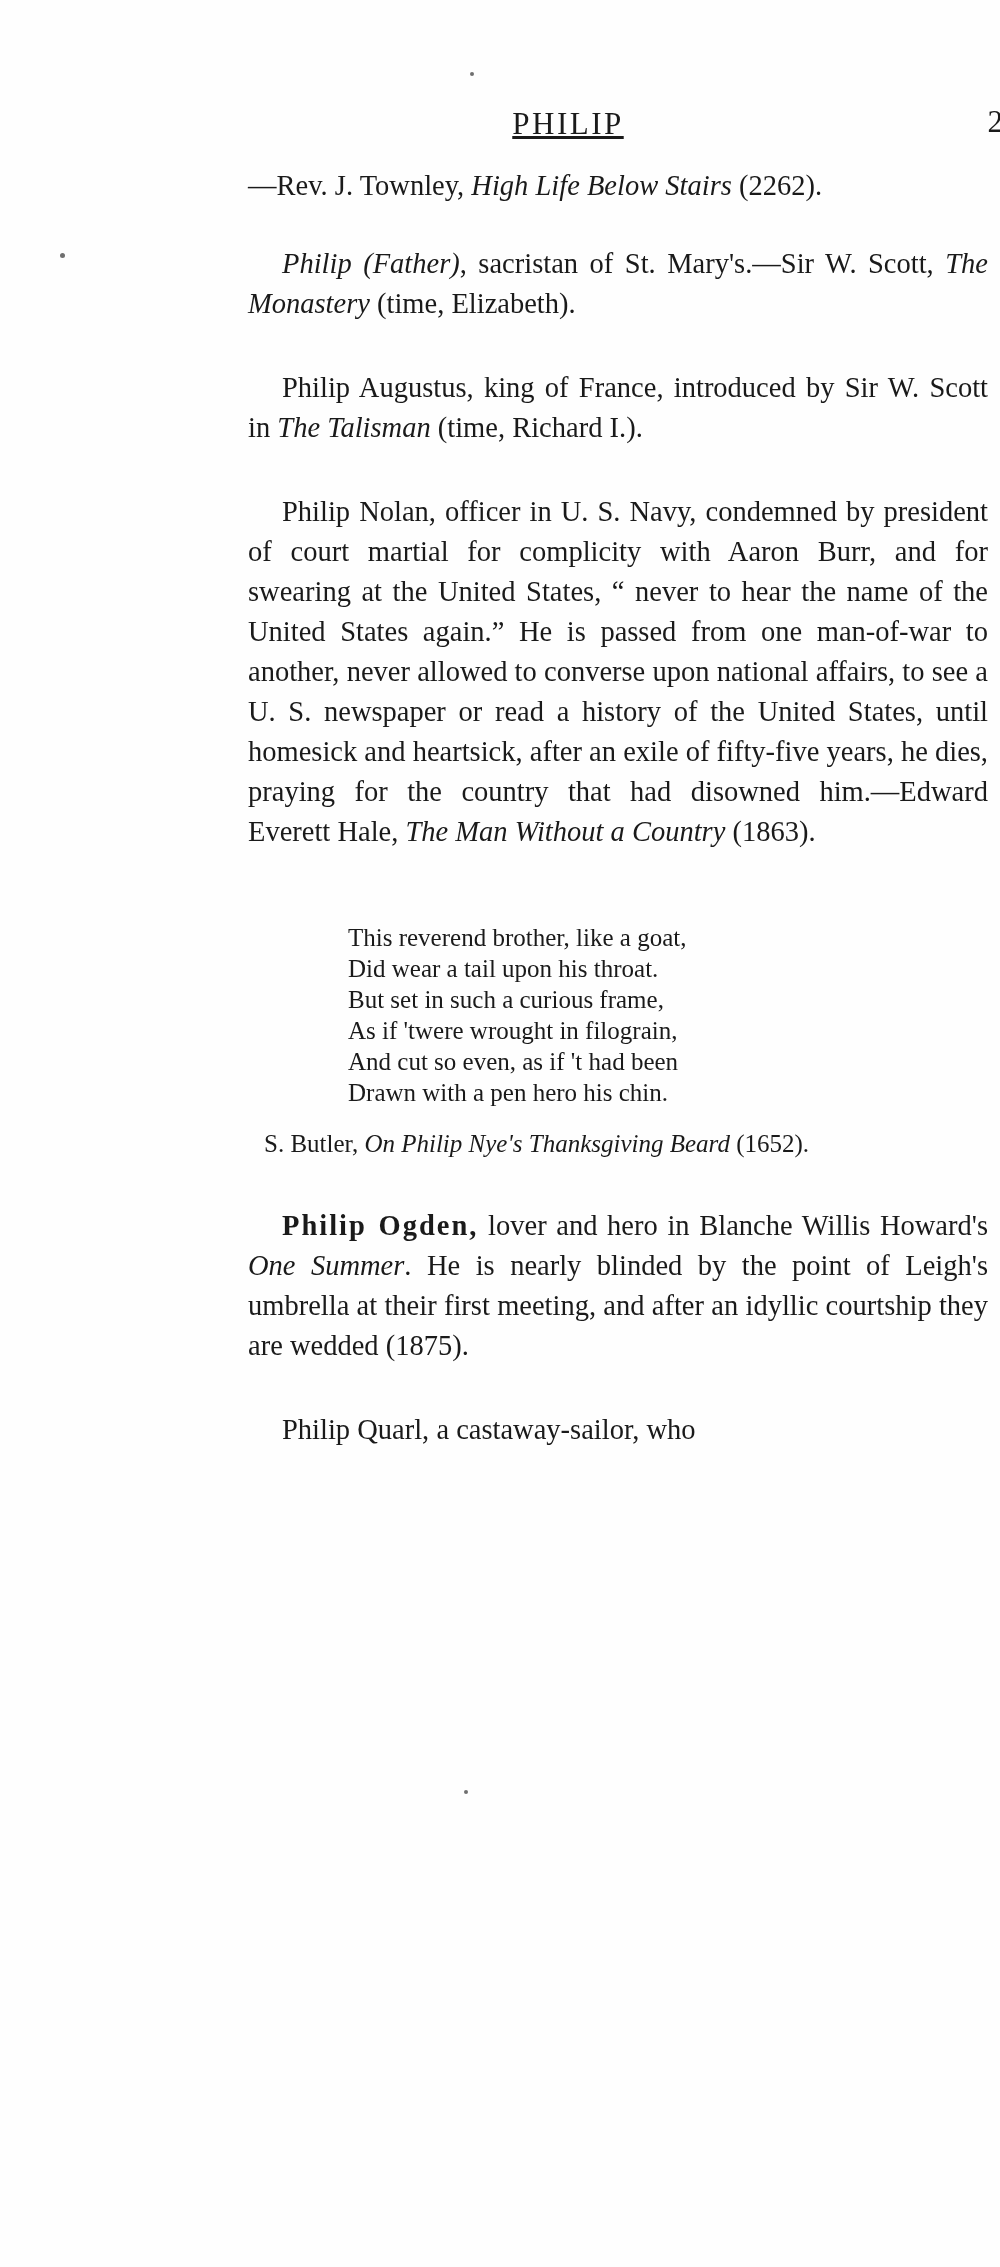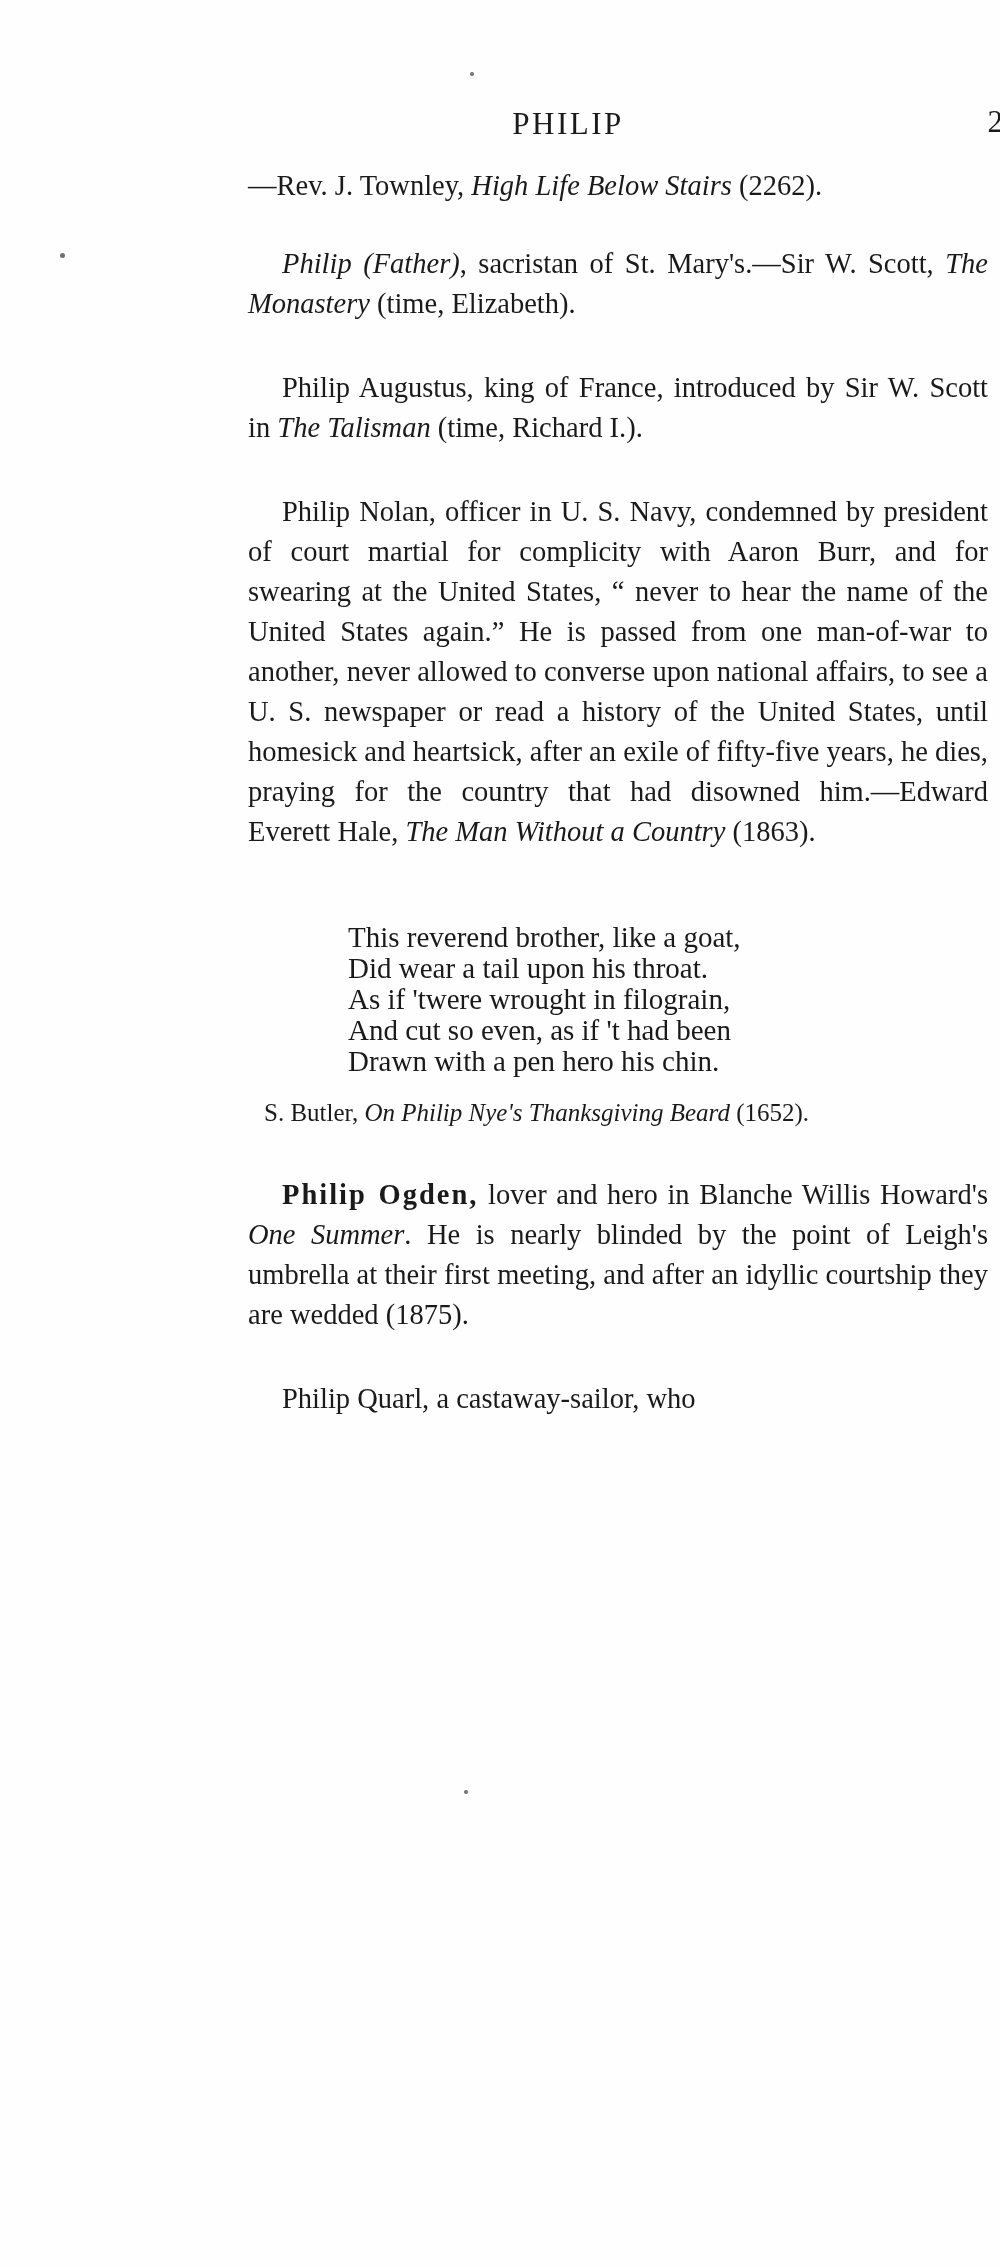--- a/index.html
+++ b/index.html
@@ -35,20 +35,21 @@
   }
   .running-head {
     position: absolute;
     left: 0;
     top: 10px;
     width: 640px;
     text-align: center;
     font-size: 31px;
     letter-spacing: 2.5px;
     font-family: "Liberation Serif", serif;
+    text-decoration: underline;
   }
   .folio {
     position: absolute;
     right: -16px;
     top: 8px;
     font-size: 31px;
     letter-spacing: 1px;
   }
   .speck {
     position: absolute;
@@ -80,21 +81,21 @@
     font-weight: bold;
     letter-spacing: 2px;
     margin-top: 40px;
   }
   .ital {
     font-style: italic;
   }
   .verse {
     margin: 26px 0 0 0;
     padding-left: 100px;
-    font-size: 29px;
+    font-size: 25px;
     line-height: 31px;
     text-align: left;
   }
   .verse div { white-space: nowrap; }
   .verse-attrib {
     margin: 18px 0 0 0;
     font-size: 25px;
     line-height: 36px;
     text-align: justify;
   }
@@ -129,20 +130,21 @@
     <div class="gap-md"></div>
 
     <p class="para"><span class="indent"></span><span class="bold">Philip Nolan,</span><span> officer in U. S. Navy, condemned by president of court martial for complicity with Aaron Burr, and for swearing at the United States, “ never to hear the name of the United States again.” He is passed from one man-of-war to another, never allowed to converse upon national affairs, to see a U. S. newspaper or read a history of the United States, until homesick and heartsick, after an exile of fifty-five years, he dies, praying for the country that had disowned him.—Edward Everett Hale, </span><span class="ital">The Man Without a Country</span><span> (1863).</span></p>
 
     <div class="gap-md"></div>
 
 
     <div class="verse">
       <div>This reverend brother, like a goat,</div>
       <div>Did wear a tail upon his throat.</div>
+      <div>But set in such a curious frame,</div>
       <div>As if 'twere wrought in filograin,</div>
       <div>And cut so even, as if 't had been</div>
       <div>Drawn with a pen hero his chin.</div>
     </div>
 
     <p class="verse-attrib"><span class="lead"></span><span>S. Butler, </span><span class="ital">On Philip Nye's Thanksgiving Beard</span><span> (1652).</span></p>
 
     <div class="gap-md"></div>
 
     <p class="para"><span class="indent"></span><span class="bold-wide">Philip Ogden,</span><span> lover and hero in Blanche Willis Howard's </span><span class="ital">One Summer</span><span>.  He is nearly blinded by the point of Leigh's umbrella at their first meeting, and after an idyllic courtship they are wedded (1875).</span></p>

